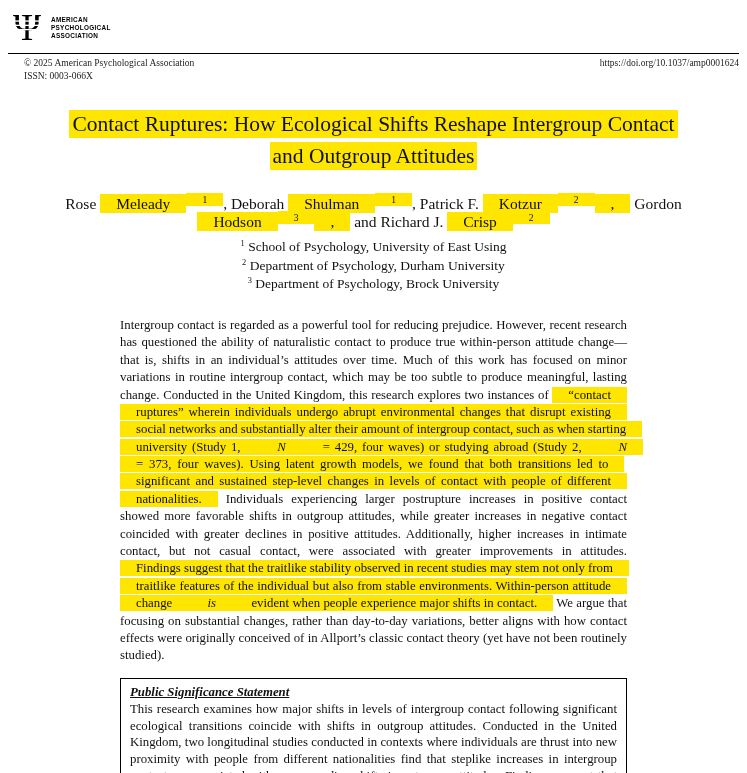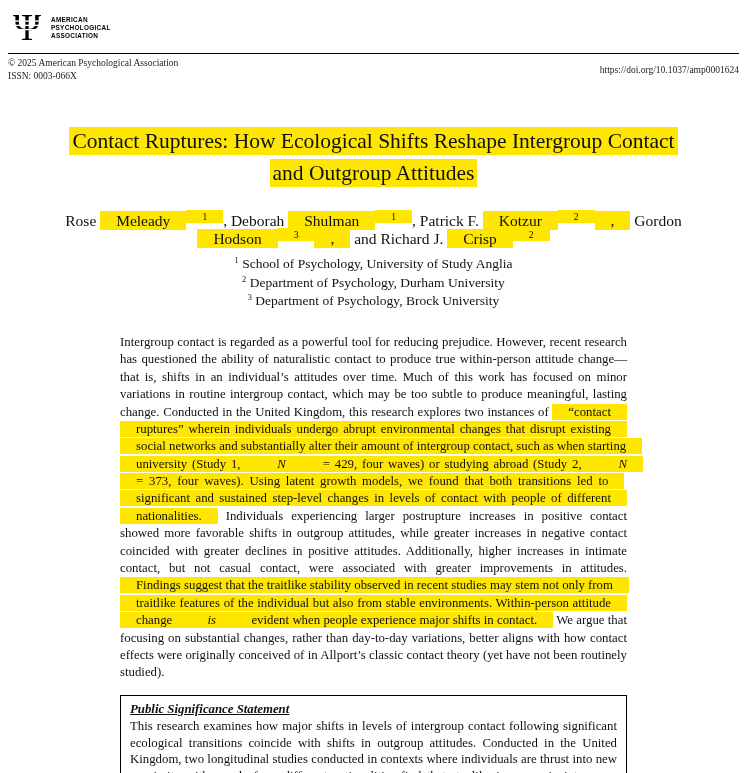--- a/index.html
+++ b/index.html
@@ -12,26 +12,26 @@
   .hl { background: var(--highlight,#ffe600); padding:1px 16px; box-decoration-break:clone; -webkit-box-decoration-break:clone; }
   sup { font-size:0.62em; line-height:0; vertical-align:super; }
 
   
   .header { display:flex; justify-content:space-between; align-items:flex-end; padding:8px 10px 5px 8px; }
   .logo-wrap { display:flex; align-items:center; gap:5px; }
   .logo-mark { width:38px; height:40px; }
   .logo-text { font-family:"Liberation Sans", sans-serif; font-weight:bold; font-size:6.4px; line-height:1.3; letter-spacing:0.3px; color:#000; }
   .journal { font-size:17.5px; color:#000; padding-bottom:2px; }
   .rule { border-top:1.2px solid #000; margin:0 8px; }
-  .meta { display:flex; justify-content:space-between; align-items:center; padding:3px 8px 0 8px; font-size:9.5px; color:#222; }
+  .meta { display:flex; justify-content:space-between; align-items:flex-start; padding:3px 8px 0 24px; font-size:9.5px; color:#222; }
   .meta-left div { line-height:1.4; }
   .meta-right { line-height:1.4; }
 
   
-  .title { margin:41px auto 0; max-width:612px; text-align:center; font-size:21.5px; font-weight:400; line-height:1.5; }
+  .title { margin:24px auto 0; max-width:612px; text-align:center; font-size:21.5px; font-weight:400; line-height:1.5; }
   .title .hl { padding:2px 3px; }
 
   
   .authors { margin-top:23px; text-align:center; font-size:15.5px; }
   .affils { margin-top:7px; text-align:center; font-size:13.5px; line-height:1.38; }
   .affil-line { display:block; }
 
   
   .abstract { width:507px; margin:23px auto 12px; text-align:justify; font-size:12.8px; line-height:1.36; }
 
@@ -67,21 +67,21 @@
     <div>ISSN: 0003-066X</div>
   </div>
   <div class="meta-right">https://doi.org/10.1037/amp0001624</div>
 </div>
 
 <h1 class="title"><span class="hl">Contact Ruptures: How Ecological Shifts Reshape Intergroup Contact and Outgroup Attitudes</span></h1>
 
 <div class="authors"><span>Rose </span><span class="hl">Meleady</span><sup class="hl">1</sup><span>, Deborah </span><span class="hl">Shulman</span><sup class="hl">1</sup><span>, Patrick F. </span><span class="hl">Kotzur</span><sup class="hl">2</sup><span class="hl">,</span><span> Gordon </span><span class="hl">Hodson</span><sup class="hl">3</sup><span class="hl">,</span><span> and Richard J. </span><span class="hl">Crisp</span><sup class="hl">2</sup></div>
 
 <div class="affils">
-  <span class="affil-line"><sup>1</sup><span> School of Psychology, University of Study Anglia</span></span>
+  <span class="affil-line"><sup>1</sup><span> School of Psychology, University of East Using</span></span>
   <span class="affil-line"><sup>2</sup><span> Department of Psychology, Durham University</span></span>
   <span class="affil-line"><sup>3</sup><span> Department of Psychology, Brock University</span></span>
 </div>
 
 <div class="abstract"><span>Intergroup contact is regarded as a powerful tool for reducing prejudice. However, recent research has questioned the ability of naturalistic contact to produce true within-person attitude change—that is, shifts in an individual’s attitudes over time. Much of this work has focused on minor variations in routine intergroup contact, which may be too subtle to produce meaningful, lasting change. Conducted in the United Kingdom, this research explores two instances of </span><span class="hl">“contact ruptures” wherein individuals undergo abrupt environmental changes that disrupt existing social networks and substantially alter their amount of intergroup contact, such as when starting university (Study 1, </span><span class="hl it">N</span><span class="hl"> = 429, four waves) or studying abroad (Study 2, </span><span class="hl it">N</span><span class="hl"> = 373, four waves). Using latent growth models, we found that both transitions led to significant and sustained step-level changes in levels of contact with people of different nationalities.</span><span> Individuals experiencing larger postrupture increases in positive contact showed more favorable shifts in outgroup attitudes, while greater increases in negative contact coincided with greater declines in positive attitudes. Additionally, higher increases in intimate contact, but not casual contact, were associated with greater improvements in attitudes. </span><span class="hl">Findings suggest that the traitlike stability observed in recent studies may stem not only from traitlike features of the individual but also from stable environments. Within-person attitude change </span><span class="hl it">is</span><span class="hl"> evident when people experience major shifts in contact.</span><span> We argue that focusing on substantial changes, rather than day-to-day variations, better aligns with how contact effects were originally conceived of in Allport’s classic contact theory (yet have not been routinely studied).</span></div>
 
 <div class="sig-box">
   <div class="sig-title">Public Significance Statement</div>
   <div class="sig-body">This research examines how major shifts in levels of intergroup contact following significant ecological transitions coincide with shifts in outgroup attitudes. Conducted in the United Kingdom, two longitudinal studies conducted in contexts where individuals are thrust into new proximity with people from different nationalities find that steplike increases in intergroup contact are associated with corresponding shifts in outgroup attitudes. Findings suggest that pronounced, rupture-driven changes in contact—rather than minor, routine fluctuations—are key to understanding the ability of naturalistic contact to drive attitude change and better align with the foundational ideas of intergroup contact theory.</div>
 </div>

